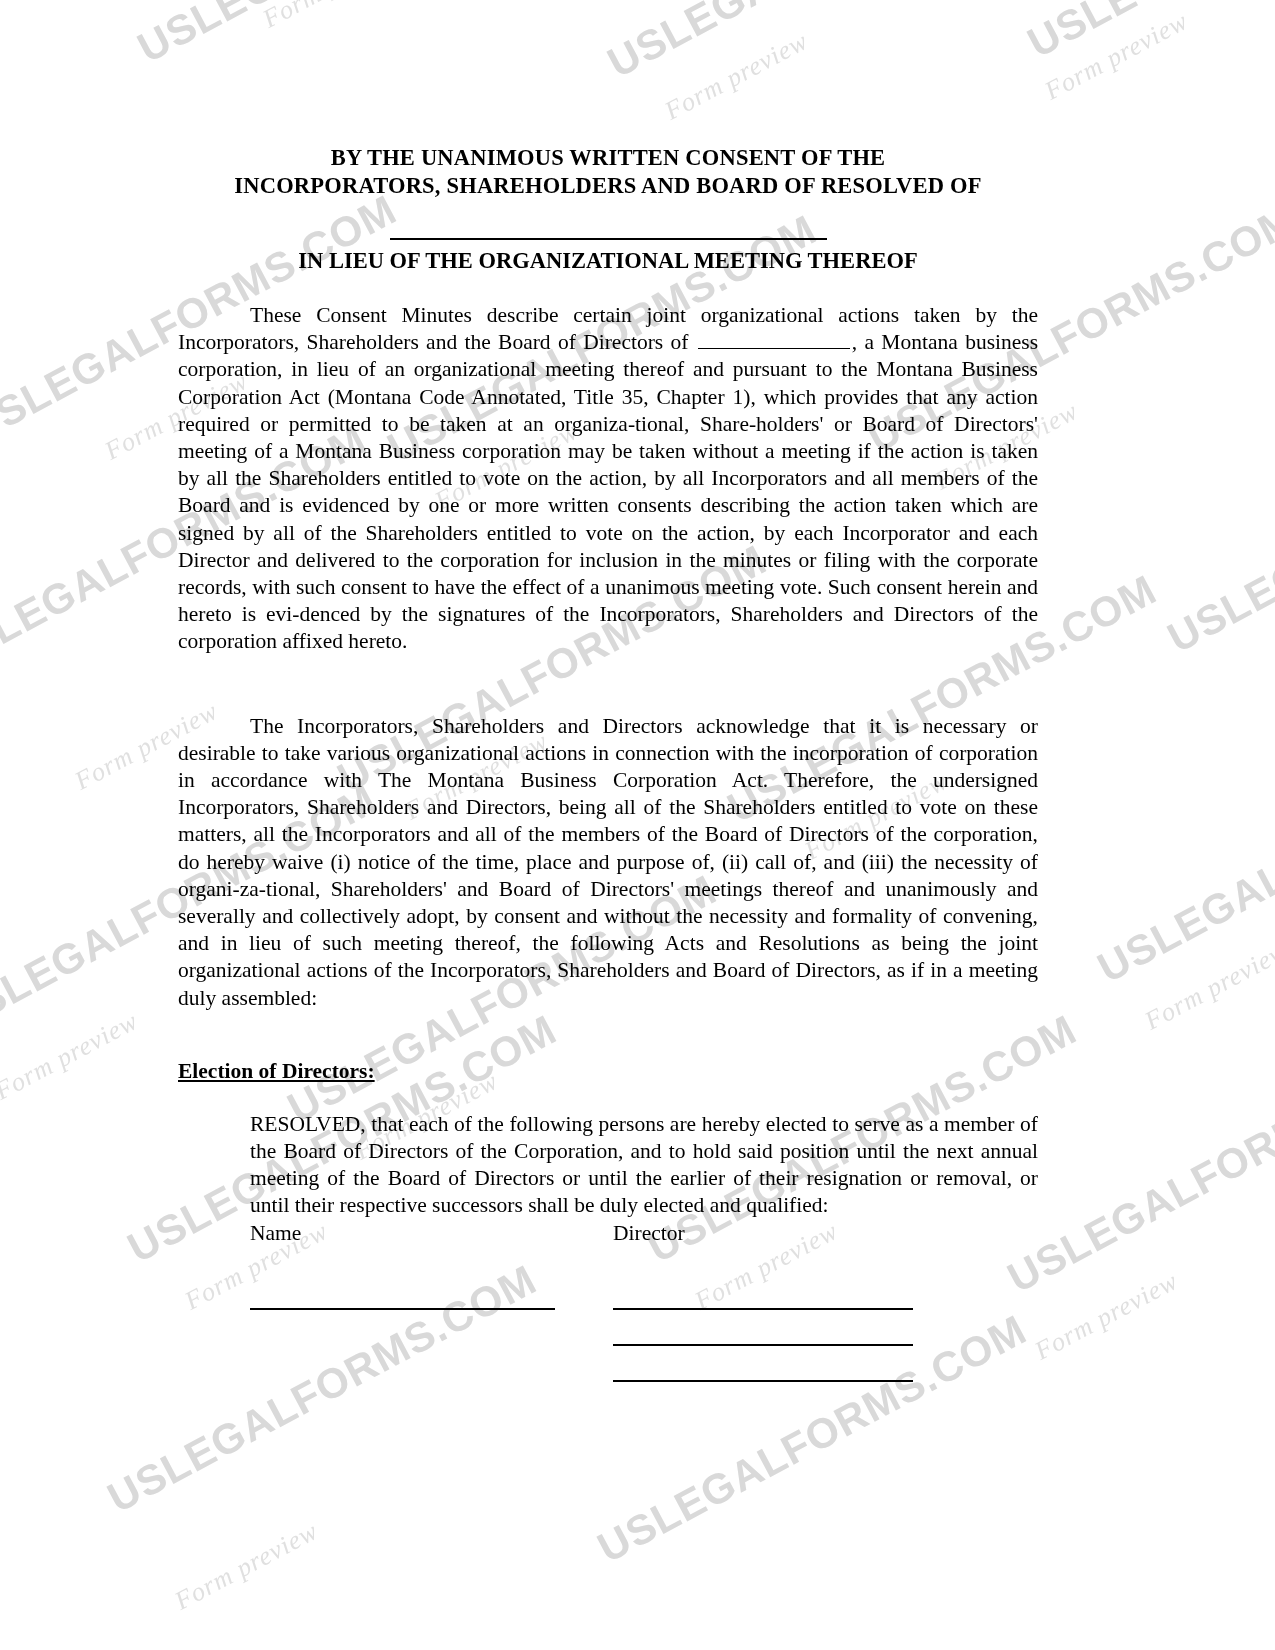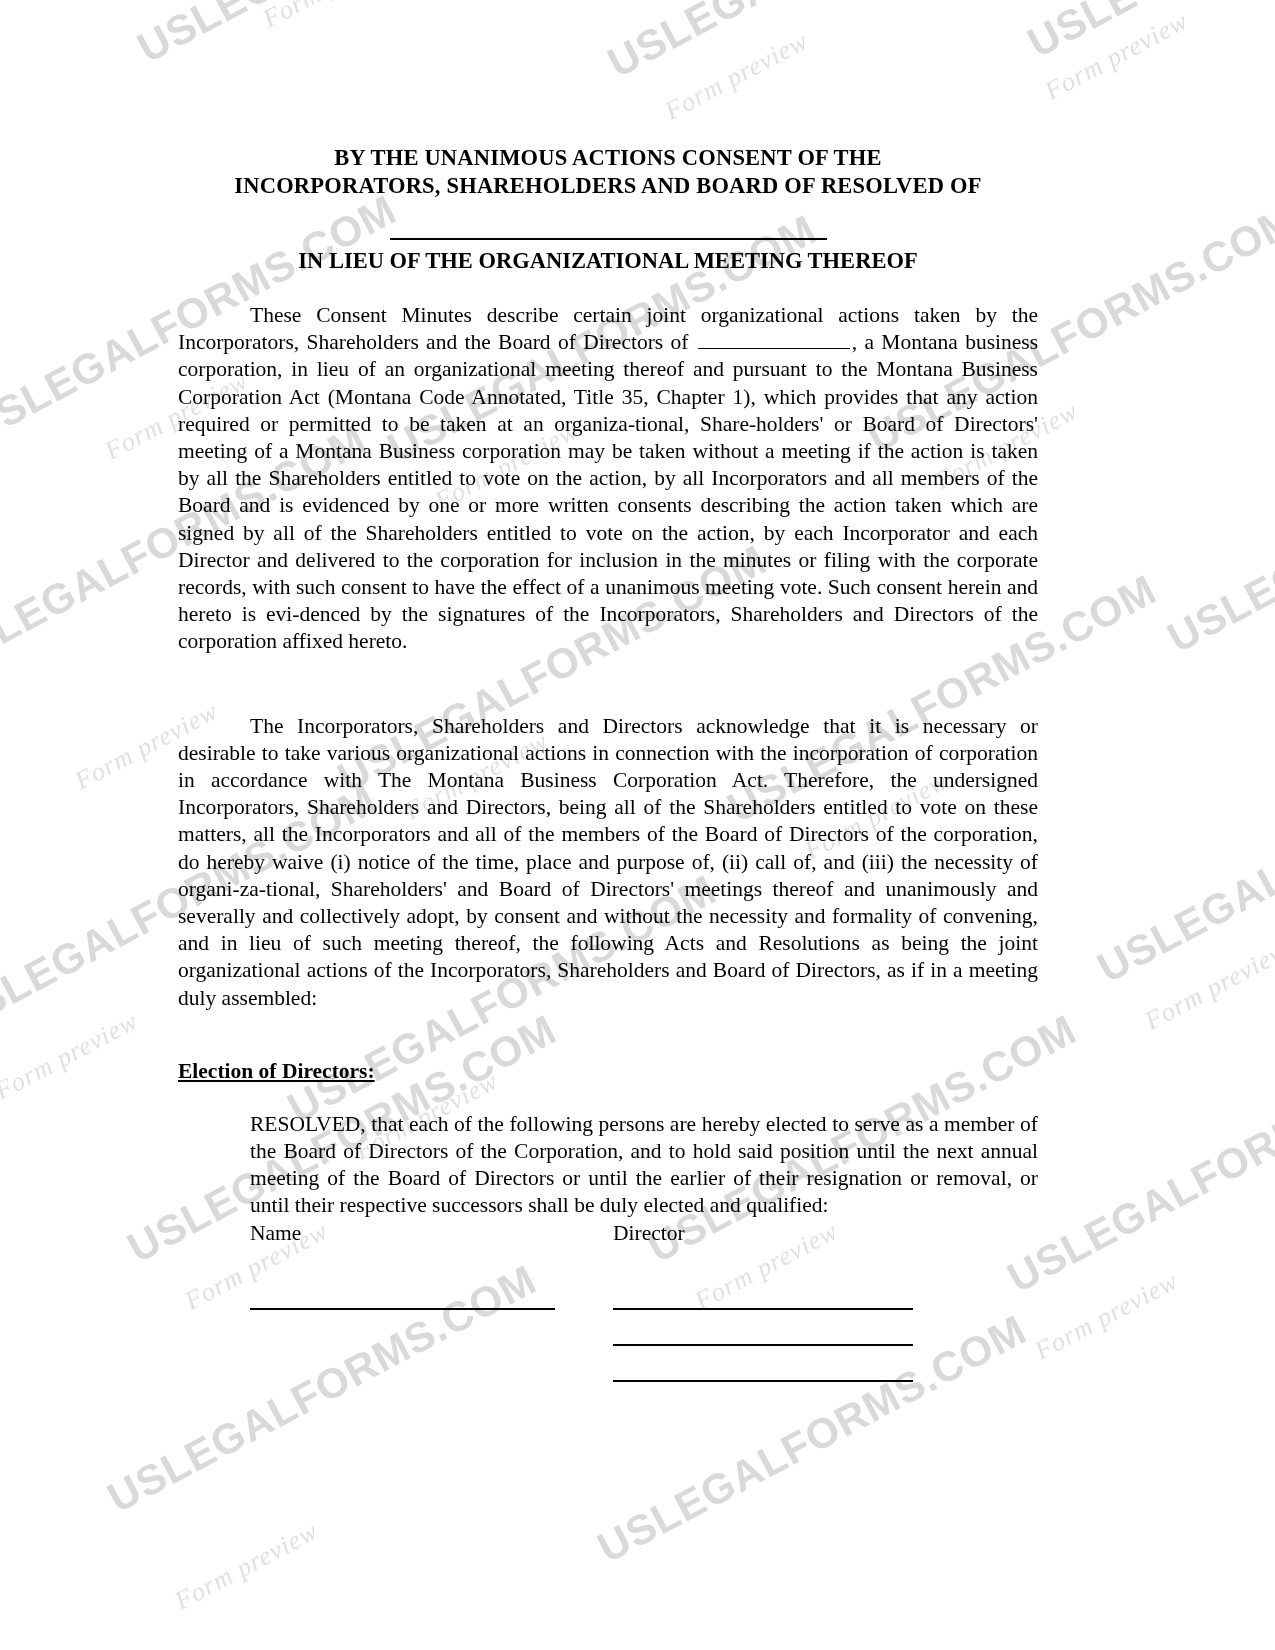--- a/index.html
+++ b/index.html
@@ -202,21 +202,21 @@
 
     <div class="wm big" style="left:100px; top:1480px; transform: rotate(-28deg);">USLEGALFORMS.COM</div>
     <div class="wm small" style="left:170px; top:1590px; transform: rotate(-28deg);">Form preview</div>
 
     <div class="wm big" style="left:590px; top:1530px; transform: rotate(-28deg);">USLEGALFORMS.COM</div>
   </div>
 
   <div class="content">
 
     <div class="title-block">
-      <div class="title-line">BY THE UNANIMOUS ACTIONS CONSENT OF THE</div>
+      <div class="title-line">BY THE UNANIMOUS WRITTEN CONSENT OF THE</div>
       <div class="title-line">INCORPORATORS, SHAREHOLDERS AND BOARD OF RESOLVED OF</div>
     </div>
 
     <div class="blank-rule-wrap">
       <span class="blank-rule"></span>
     </div>
 
     <div class="subtitle">IN LIEU OF THE ORGANIZATIONAL MEETING THEREOF</div>
 
     <div class="body-para p1"><span>These Consent Minutes describe certain joint organizational actions taken by the Incorporators, Shareholders and the Board of Directors of </span><span class="inline-blank"></span><span>, a Montana business corporation, in lieu of an organizational meeting thereof and pursuant to the Montana Business Corporation Act (Montana Code Annotated, Title 35, Chapter 1), which provides that any action required or permitted to be taken at an organiza-tional, Share-holders' or Board of Directors' meeting of a Montana Business corporation may be taken without a meeting if the action is taken by all the Shareholders entitled to vote on the action, by all Incorporators and all members of the Board and is evidenced by one or more written consents describing the action taken which are signed by all of the Shareholders entitled to vote on the action, by each Incorporator and each Director and delivered to the corporation for inclusion in the minutes or filing with the corporate records, with such consent to have the effect of a unanimous meeting vote.  Such consent herein and hereto is evi-denced by the signatures of the Incorporators, Shareholders and Directors of the corporation affixed hereto.</span></div>

